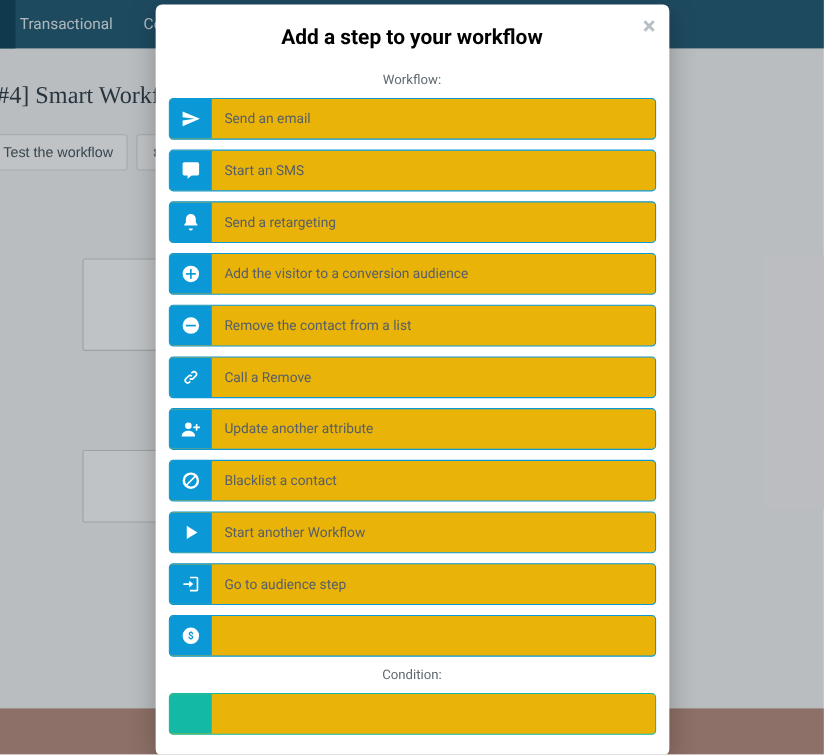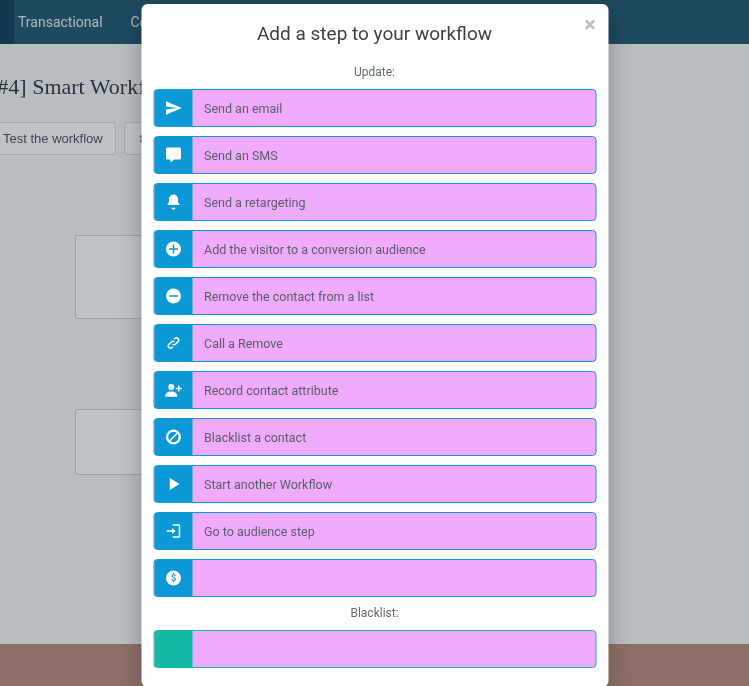--- a/index.html
+++ b/index.html
@@ -85,22 +85,22 @@
     box-shadow: 0 6px 24px rgba(0,0,0,0.25);
     overflow: hidden;
   }
   .modal-header {
     position: relative;
     text-align: center;
     padding: 18px 20px 4px 20px;
   }
   .modal-title {
     font-size: 19px;
-    color: #404040;
-    font-weight: 400;
+    color: #000000;
+    font-weight: 700;
   }
   .modal-close {
     position: absolute;
     right: 12px;
     top: 10px;
     font-size: 22px;
     color: #b7bfc5;
     cursor: pointer;
     font-weight: bold;
     line-height: 1;
@@ -118,21 +118,21 @@
   }
   .action-row {
     display: flex;
     align-items: stretch;
     border: 1.5px solid #0a99d6;
     border-radius: 4px;
     overflow: hidden;
     margin-bottom: 9px;
     height: 38px;
     cursor: pointer;
-    background: #f0abfc;
+    background: #eab308;
   }
   .action-row.cond {
     border-color: #14b9a6;
   }
   .action-icon {
     width: 38px;
     background: #0a99d6;
     display: flex;
     align-items: center;
     justify-content: center;
@@ -192,37 +192,37 @@
 <div class="bottom-panel"></div>
 
 <div class="overlay"></div>
 
 <div class="modal">
   <div class="modal-header">
     <div class="modal-title">Add a step to your workflow</div>
     <div class="modal-close">×</div>
   </div>
   <div class="modal-body">
-    <div class="section-label">Update:</div>
+    <div class="section-label">Workflow:</div>
     <div id="actions-list">
         <div class="action-row">
           <div class="action-icon">
             <svg viewBox="0 0 24 24">
               <use href="#i-paper-plane"></use>
             </svg>
           </div>
           <div class="action-label">Send an email</div>
         </div>
         <div class="action-row">
           <div class="action-icon">
             <svg viewBox="0 0 24 24">
               <use href="#i-comment"></use>
             </svg>
           </div>
-          <div class="action-label">Send an SMS</div>
+          <div class="action-label">Start an SMS</div>
         </div>
         <div class="action-row">
           <div class="action-icon">
             <svg viewBox="0 0 24 24">
               <use href="#i-bell"></use>
             </svg>
           </div>
           <div class="action-label">Send a retargeting</div>
         </div>
         <div class="action-row">
@@ -248,21 +248,21 @@
             </svg>
           </div>
           <div class="action-label">Call a Remove</div>
         </div>
         <div class="action-row">
           <div class="action-icon">
             <svg viewBox="0 0 24 24">
               <use href="#i-user-plus"></use>
             </svg>
           </div>
-          <div class="action-label">Record contact attribute</div>
+          <div class="action-label">Update another attribute</div>
         </div>
         <div class="action-row">
           <div class="action-icon">
             <svg viewBox="0 0 24 24">
               <use href="#i-ban"></use>
             </svg>
           </div>
           <div class="action-label">Blacklist a contact</div>
         </div>
         <div class="action-row">
@@ -282,21 +282,21 @@
           <div class="action-label">Go to audience step</div>
         </div>
         <div class="action-row">
           <div class="action-icon">
             <svg viewBox="0 0 24 24">
               <use href="#i-dollar-circle"></use>
             </svg>
           </div>
         </div>
       </div>
-    <div class="section-label">Blacklist:</div>
+    <div class="section-label">Condition:</div>
     <div class="action-row cond">
       <div class="action-icon"></div>
       <div class="action-label"></div>
     </div>
   </div>
 </div>
 
 <svg width="0" height="0" style="position:absolute">
   <defs>
     <g id="i-paper-plane">

